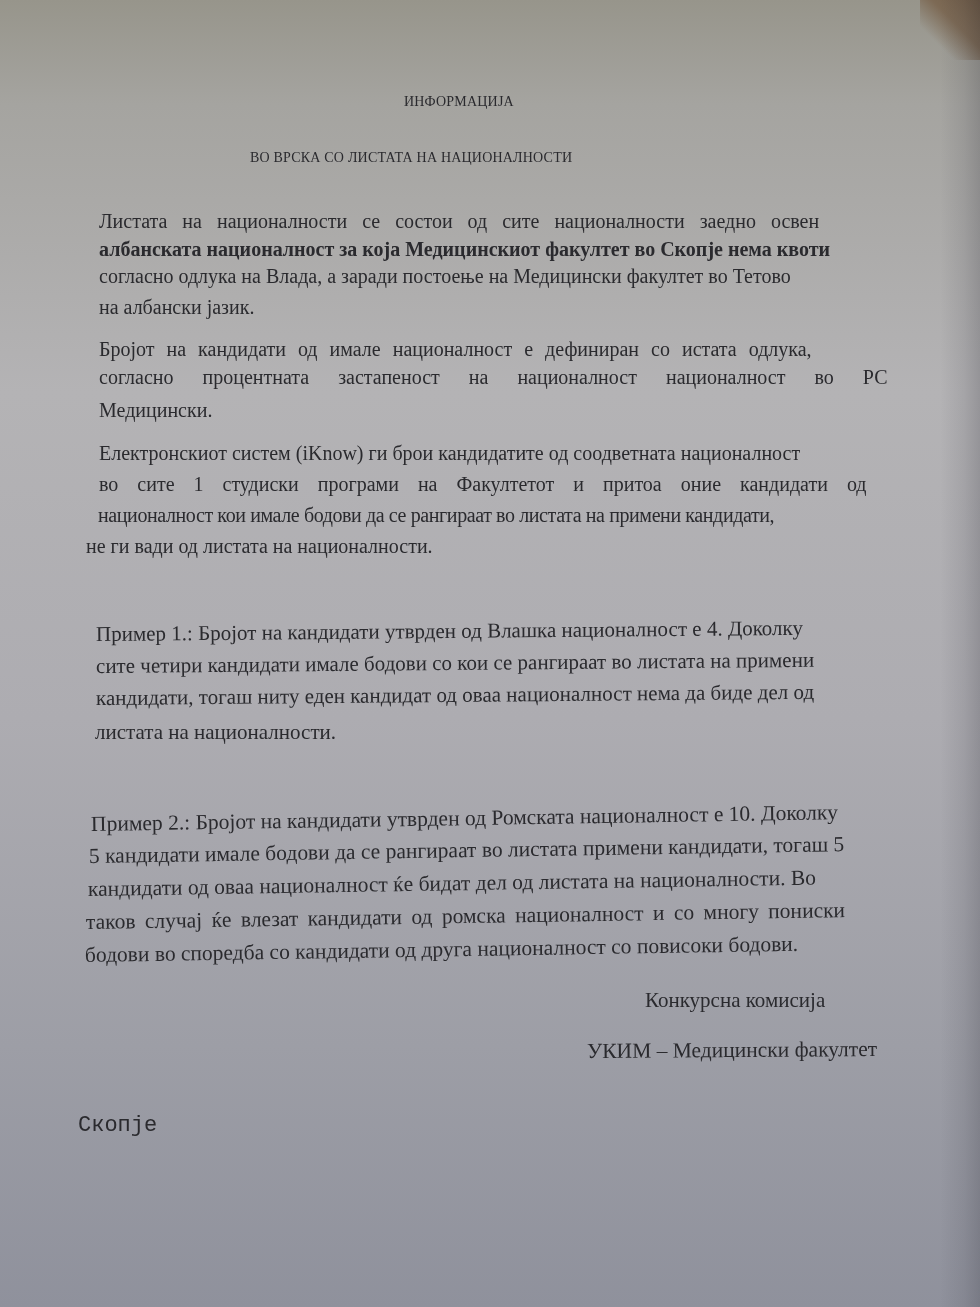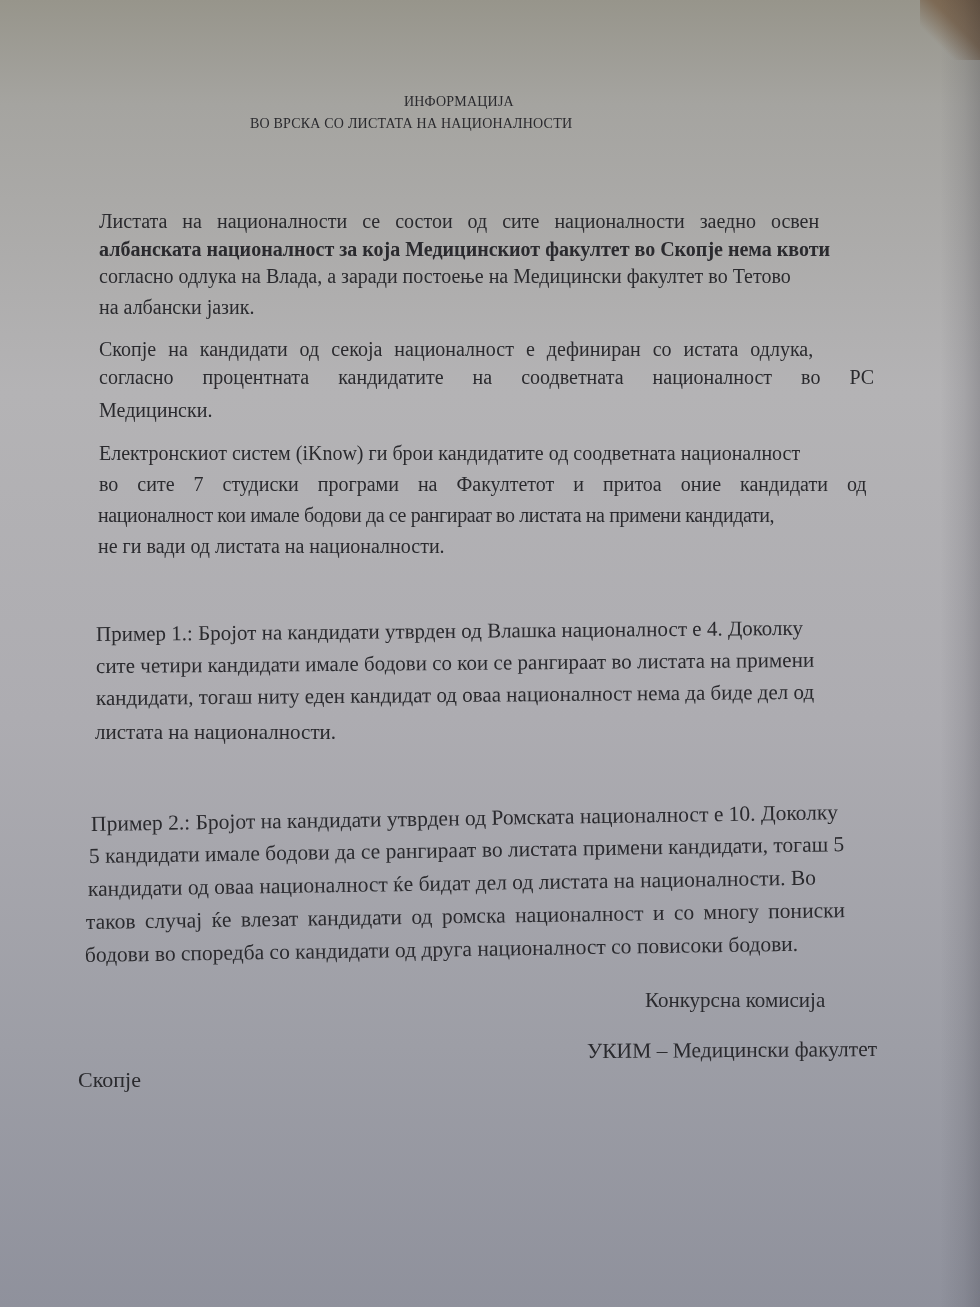--- a/index.html
+++ b/index.html
@@ -23,44 +23,44 @@
     .title { font-size: 14px; letter-spacing: 0.2px; }
   </style>
 </head>
 <body>
 
 <div>
   <div class="corner"></div>
   <div class="edge-shadow"></div>
 
   <div class="line title" style="left:404px; top:90px;">ИНФОРМАЦИЈА</div>
-  <div class="line title" style="left:250px; top:112px;">ВО ВРСКА СО ЛИСТАТА НА НАЦИОНАЛНОСТИ</div>
+  <div class="line title" style="left:250px; top:146px;">ВО ВРСКА СО ЛИСТАТА НА НАЦИОНАЛНОСТИ</div>
 
   <div class="line" style="left:99px; top:209px; width:789px; word-spacing:10px;">Листата на националности се состои од сите националности заедно освен</div>
   <div class="line" style="left:99px; top:237px; width:792px;font-weight:bold;">албанската националност за која Медицинскиот факултет во Скопје нема квоти</div>
   <div class="line" style="left:99px; top:264px;">согласно одлука на Влада, а заради постоење на Медицински факултет во Тетово</div>
   <div class="line" style="left:99px; top:295px;">на албански јазик.</div>
 
-  <div class="line" style="left:99px; top:337px; word-spacing:7px;">Скопје на кандидати од секоја националност е дефиниран со истата одлука,</div>
-  <div class="line" style="left:99px; top:365px; word-spacing:24px;">согласно процентната кандидатите на соодветната националност во РС</div>
+  <div class="line" style="left:99px; top:337px; word-spacing:7px;">Бројот на кандидати од имале националност е дефиниран со истата одлука,</div>
+  <div class="line" style="left:99px; top:365px; word-spacing:24px;">согласно процентната застапеност на националност националност во РС</div>
   <div class="line" style="left:99px; top:398px;">Медицински.</div>
 
   <div class="line" style="left:99px; top:441px;">Електронскиот систем (iKnow) ги брои кандидатите од соодветната националност</div>
-  <div class="line" style="left:99px; top:472px; word-spacing:14px;">во сите 7 студиски програми на Факултетот и притоа оние кандидати од</div>
+  <div class="line" style="left:99px; top:472px; word-spacing:14px;">во сите 1 студиски програми на Факултетот и притоа оние кандидати од</div>
   <div class="line" style="left:98px; top:503px; letter-spacing:-0.4px;">националност кои имале бодови да се рангираат во листата на примени кандидати,</div>
-  <div class="line" style="left:98px; top:534px;">не ги вади од листата на националности.</div>
+  <div class="line" style="left:86px; top:534px;">не ги вади од листата на националности.</div>
 
   <div class="line" style="left:96px; top:622px; transform:rotate(-0.5deg); transform-origin:left center; font-size:21px;">Пример 1.: Бројот на кандидати утврден од Влашка националност е 4. Доколку</div>
   <div class="line" style="left:96px; top:654px; transform:rotate(-0.5deg); transform-origin:left center; font-size:21px;">сите четири кандидати имале бодови со кои се рангираат во листата на примени</div>
   <div class="line" style="left:96px; top:686px; transform:rotate(-0.5deg); transform-origin:left center; font-size:21px;">кандидати, тогаш ниту еден кандидат од оваа националност нема да биде дел од</div>
   <div class="line" style="left:95px; top:720px; font-size:21px;text-align:right;">листата на националности.</div>
 
   <div class="line" style="left:91px; top:812px; transform:rotate(-0.9deg); transform-origin:left center; font-size:21.5px;">Пример 2.: Бројот на кандидати утврден од Ромската националност е 10. Доколку</div>
   <div class="line" style="left:89px; top:844px; transform:rotate(-0.9deg); transform-origin:left center; font-size:21.5px;">5 кандидати имале бодови да се рангираат во листата примени кандидати, тогаш 5</div>
   <div class="line" style="left:88px; top:877px; transform:rotate(-0.9deg); transform-origin:left center; font-size:21.5px;">кандидати од оваа националност ќе бидат дел од листата на националности. Во</div>
   <div class="line" style="left:86px; top:910px; transform:rotate(-0.9deg); transform-origin:left center; font-size:21.5px; word-spacing:4px;">таков случај ќе влезат кандидати од ромска националност и со многу пониски</div>
   <div class="line" style="left:85px; top:943px; transform:rotate(-0.9deg); transform-origin:left center; font-size:21.5px;">бодови во споредба со кандидати од друга националност со повисоки бодови.</div>
 
   <div class="line" style="left:645px; top:988px; font-size:21px;">Конкурсна комисија</div>
   <div class="line" style="left:587px; top:1039px; font-size:21.5px; transform:rotate(-0.4deg); transform-origin:left center;">УКИМ – Медицински факултет</div>
 
-  <div class="line" style="left:78px; top:1068px; font-size:22px;">Скопје</div>
+  <div class="line" style="left:78px; top:1114px; font-size:22px;font-family:Liberation Mono, monospace;">Скопје</div>
 </div>
 
 </body></html>

